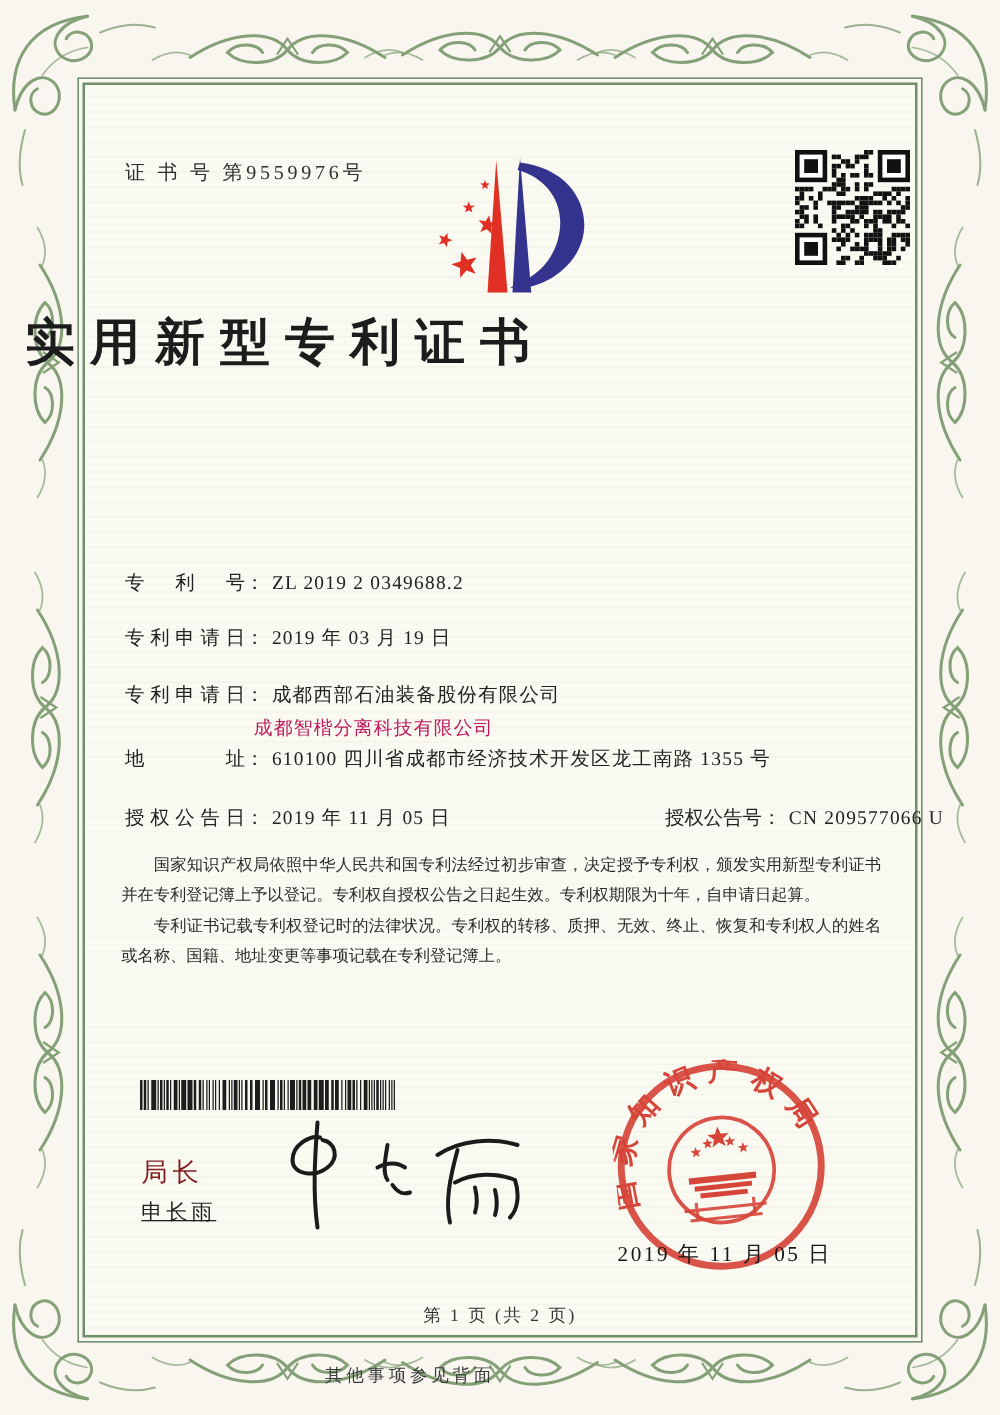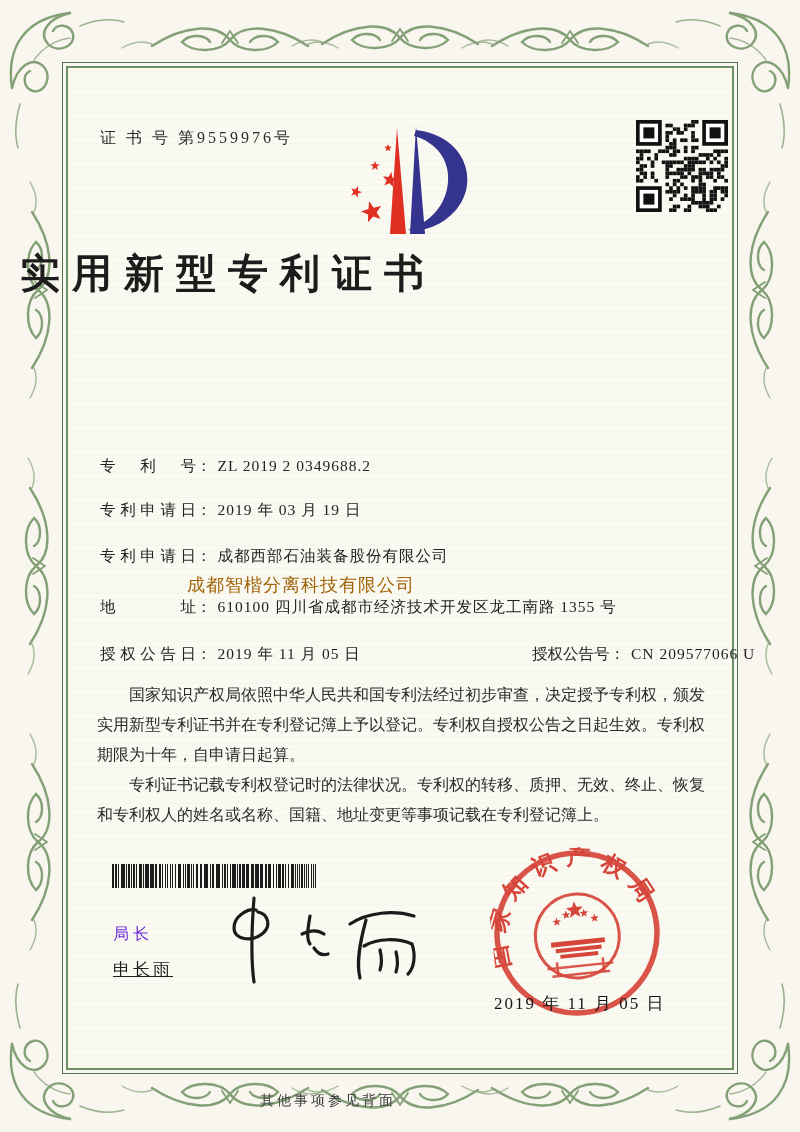--- a/index.html
+++ b/index.html
@@ -26,28 +26,28 @@
     left:0; top:246px; width:800px; text-align:left;
     font-size:40px; font-weight:bold; letter-spacing:12px; color:#1c1c1c;margin-left:20px;
   }
   .field-row { left:100px; font-size:15.5px; color:#222; white-space:nowrap; }
   .flabel {
     display:inline-block; width:96px; text-align:justify; text-align-last:justify;
     vertical-align:top; color:#222;
   }
   .colon { display:inline-block; margin-right:6px; }
   .fvalue { letter-spacing:1px; }
-  .patentee2 { left:187px; font-size:18px; letter-spacing:1px; color:#a16207; }
+  .patentee2 { left:203px; font-size:15px; letter-spacing:1px; color:#be185d; }
   .grant-no-part { position:absolute; left:432px; top:0; white-space:nowrap; }
   .body-text {
-    left:97px; top:680px; width:608px; font-size:16px; line-height:1.88;
+    left:97px; top:680px; width:608px; font-size:13px; line-height:1.88;
     color:#2a2a2a; text-align:justify;
   }
   .body-text p { margin:0; text-indent:2em; }
-  .officer-title { left:113px; top:924px; font-size:16px; letter-spacing:4px; color:#6d28d9; }
+  .officer-title { left:113px; top:924px; font-size:21px; letter-spacing:4px; color:#7f1d1d; }
   .officer-name { left:113px; top:958px; font-size:17px; letter-spacing:3px; color:#1e1e1e;text-decoration:underline; }
   .seal-box { left:492px; top:848px; width:170px; height:170px; transform:rotate(-6deg); }
   .seal-date { left:494px; top:992px; font-size:17px; letter-spacing:2px; color:#161616; }
   .page-number { left:0; top:1044px; width:800px; text-align:center; font-size:14px; letter-spacing:2px; color:#333; }
   .footer-note { left:0; top:1092px; width:656px; text-align:center; font-size:14px; letter-spacing:3px; color:#3a3a3a; }
   .logo-box { left:328px; top:120px; width:156px; height:120px; }
   .qr-box { left:636px; top:120px; width:92px; height:92px; }
   .barcode-box { left:112px; top:864px; width:208px; height:24px; }
   .sig-box { left:218px; top:890px; width:215px; height:100px; }
 </style>
@@ -475,15 +475,16 @@
         </g>
       <g stroke="#d6453a" stroke-width="2.5" fill="none" opacity="0.9">
         <path d="M52,118 h66"></path>
         <path d="M56,126 h58"></path>
         <path d="M62,112 v14 M108,112 v14"></path>
       </g>
     </svg>
   </div>
   <div class="abs seal-date">2019 年 11 月 05 日</div>
 
+  <div class="abs page-number">第 1 页 (共 2 页)</div>
   <div class="abs footer-note">其他事项参见背面</div>
 
 </div>
 
 </body></html>

